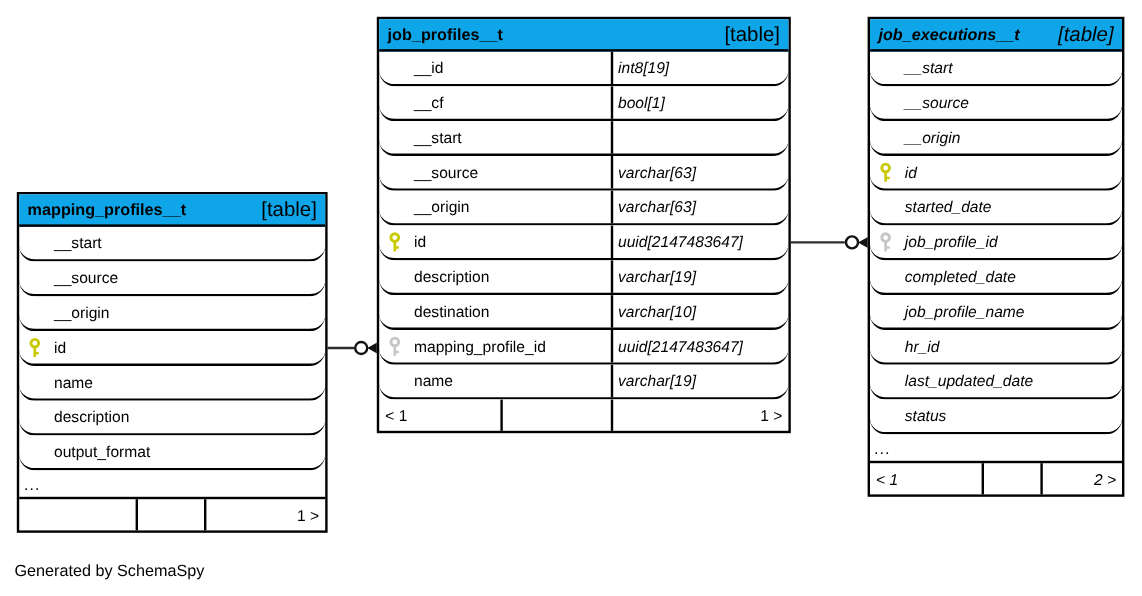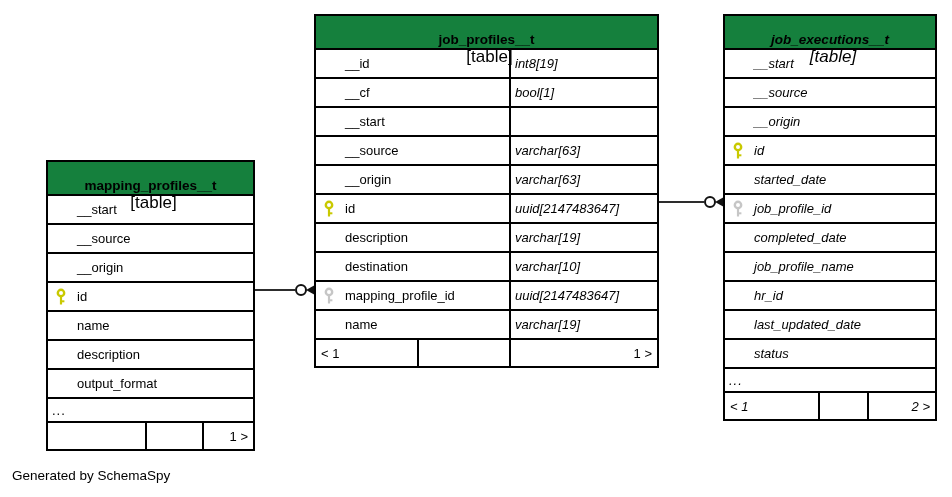--- a/index.html
+++ b/index.html
@@ -1,26 +1,26 @@
 <!DOCTYPE html>
 <html><head>
 <meta charset="utf-8">
 <style>
   * { margin:0; padding:0; box-sizing:border-box; }
   html,body { background:#ffffff; font-family:"Liberation Sans", sans-serif; }
   .canvas { position:relative; width:952px; height:497px; background:#ffffff; overflow:hidden; }
 
   .etable { position:absolute; background:#ffffff; border:2px solid #000; }
-  .ehead  { height:27px; background:#15803d; border-bottom:2px solid #000;
-            display:flex; align-items:center; justify-content:space-between; padding:16px 7px;flex-direction:column; }
+  .ehead  { height:27px; background:#0ea5e9; border-bottom:2px solid #000;
+            display:flex; align-items:center; justify-content:space-between; padding:3px 7px; }
   .tname  { font-weight:bold; font-size:13.5px; color:#000; white-space:nowrap; }
   .tbadge { font-size:17px; color:#000; white-space:nowrap; padding-left:6px; }
 
   .erow { height:29px; border-bottom:2px solid #000; display:flex; align-items:stretch;
-          font-size:13px; color:#000; }
+          font-size:13px; color:#000;border-radius:13px; }
   .cname { display:flex; align-items:center; padding-left:7px; flex:1; }
   .two-col .cname { flex:0 0 195px; border-right:2px solid #000; }
   .ctype { flex:1; display:flex; align-items:center; padding-left:4px; white-space:nowrap;font-style:italic; }
   .keyicon { width:22px; display:flex; align-items:center; justify-content:flex-start; flex:0 0 22px; }
   .keyicon.pk { color:#c9c900; }
   .keyicon.fk { color:#c6c6c6; }
   .clabel { white-space:nowrap; }
 
   .dots { height:24px; border-bottom:2px solid #000; display:flex; align-items:flex-end;
           padding:0 4px 3px 4px; font-size:13px; letter-spacing:1px; }
@@ -44,21 +44,21 @@
       <circle cx="301" cy="290" r="5" fill="#ffffff" stroke="#111111" stroke-width="2"></circle>
       <polygon points="306,290 315,285 315,295" fill="#111111"></polygon>
     </g>
     <g>
       <line x1="659" y1="202" x2="704" y2="202" stroke="#2d2d2d" stroke-width="2"></line>
       <circle cx="710" cy="202" r="5" fill="#ffffff" stroke="#111111" stroke-width="2"></circle>
       <polygon points="715,202 724,197 724,207" fill="#111111"></polygon>
     </g>
   </svg>
 
-  <div class="etable" style="left:14px; top:160px; width:209px;margin-left:32px;">
+  <div class="etable" style="left:14px; top:160px; width:259px;">
     <div class="ehead">
       <span class="tname">mapping_profiles__t</span>
       <span class="tbadge">[table]</span>
     </div>
     <div class="erow">
       <div class="cname">
           <span class="keyicon"></span>
         <span class="clabel">__start</span>
         </div>
     </div>

